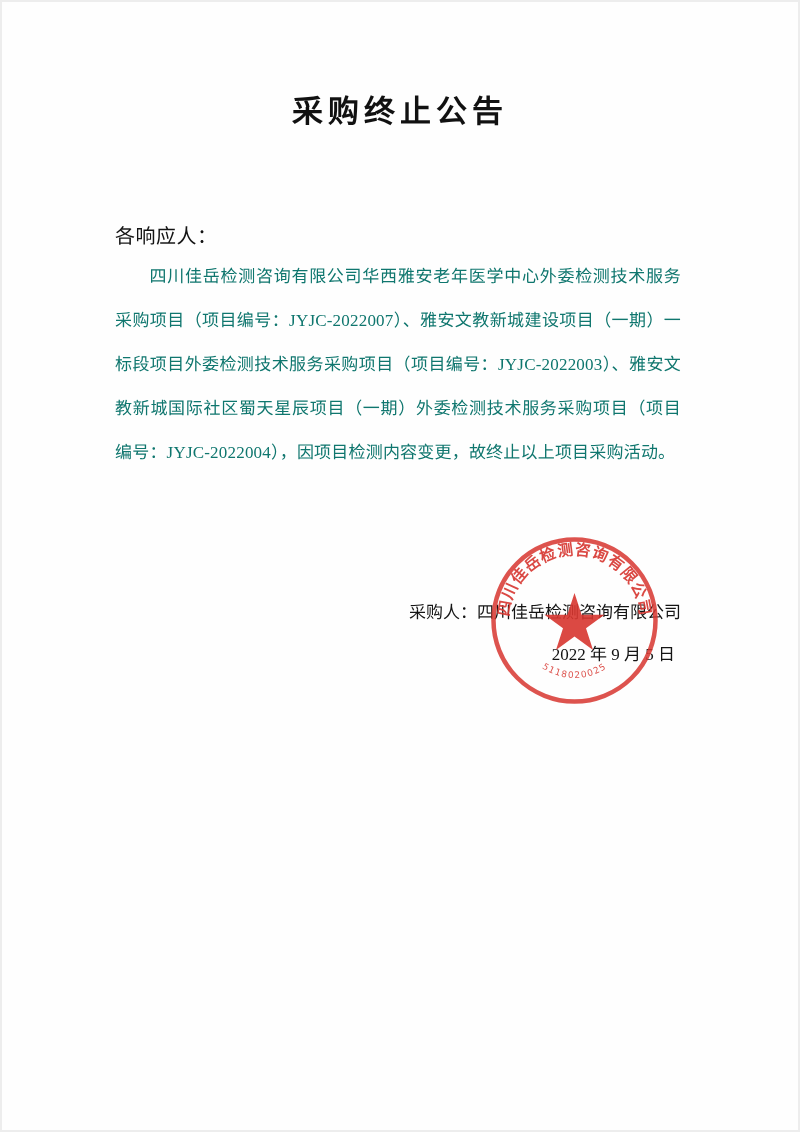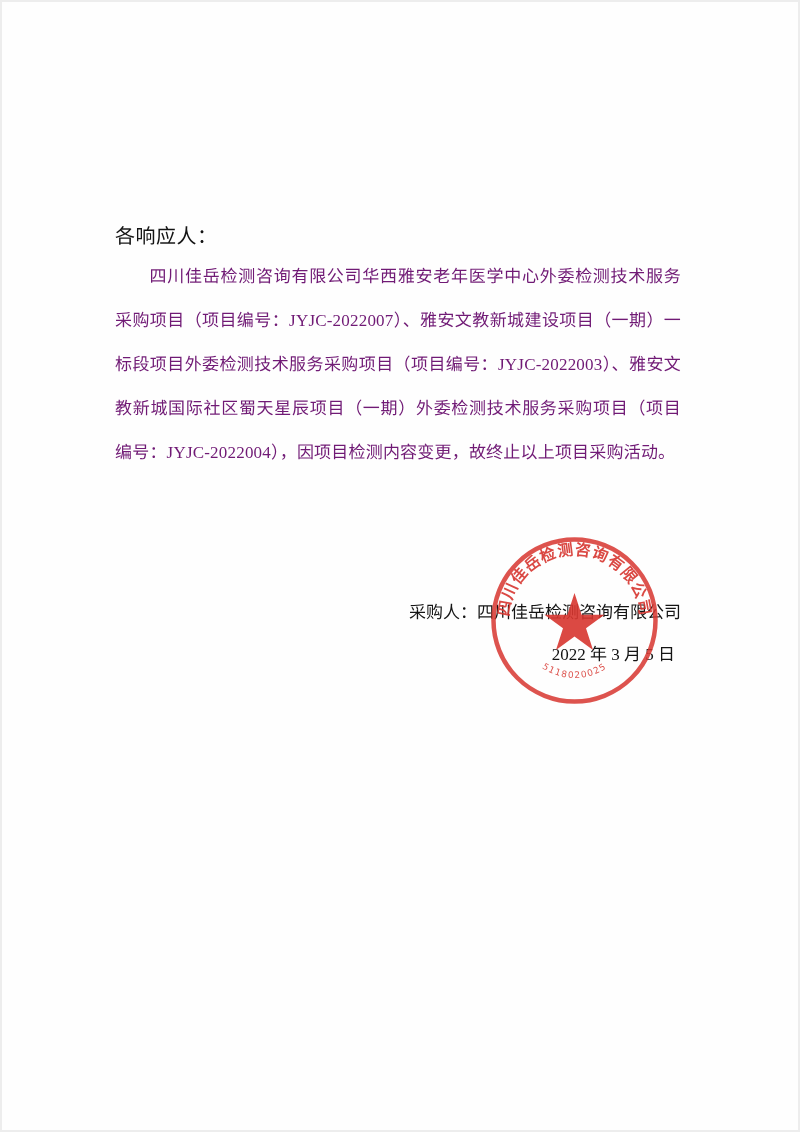--- a/index.html
+++ b/index.html
@@ -57,21 +57,21 @@
 
   .body-text {
     position: absolute;
     top: 255px;
     left: 115px;
     width: 566px;
     font-size: 17px;
     line-height: 44px;
     text-align: justify;
     text-justify: inter-ideograph;
-    color: #701a75;
+    color: #0f766e;
     letter-spacing: 0.2px;
   }
   .body-text .indent { display: inline-block; width: 34px; }
 
   .signature-block {
     position: absolute;
     top: 592px;
     left: 115px;
     width: 566px;
     text-align: right;
@@ -110,30 +110,31 @@
 </head>
 <body>
 
 <div class="page">
 
   <div class="page-edge-top"></div>
   <div class="page-edge-bottom"></div>
   <div class="page-edge-left"></div>
   <div class="page-edge-right"></div>
 
+  <div class="doc-title">采购终止公告</div>
 
   <div class="salutation">各响应人：</div>
 
   <div class="body-text">
     <span class="indent"></span><span>四川佳岳检测咨询有限公司华西雅安老年医学中心外委检测技术服务采购项目（项目编号：JYJC-2022007）、雅安文教新城建设项目（一期）一标段项目外委检测技术服务采购项目（项目编号：JYJC-2022003）、雅安文教新城国际社区蜀天星辰项目（一期）外委检测技术服务采购项目（项目编号：JYJC-2022004），因项目检测内容变更，故终止以上项目采购活动。</span>
   </div>
 
   <div class="signature-block">
     <span class="sig-line"><span>采购人：</span><span>四川佳岳检测咨询有限公司</span></span>
-    <span class="sig-date">2022 年 3 月 5 日</span>
+    <span class="sig-date">2022 年 9 月 5 日</span>
   </div>
 
   <div class="seal">
     <svg width="175" height="175" viewBox="0 0 175 175" aria-hidden="true">
       <defs>
         <path id="sealArc" d="M 22,87.5 A 65.5,65.5 0 1 1 153,87.5"></path>
         <path id="sealArcBottom" d="M 30,87.5 A 57.5,57.5 0 0 0 145,87.5"></path>
       </defs>
 
       <circle cx="87.5" cy="87.5" r="81" fill="none" stroke="#d7352f" stroke-width="4.5" opacity="0.85"></circle>

